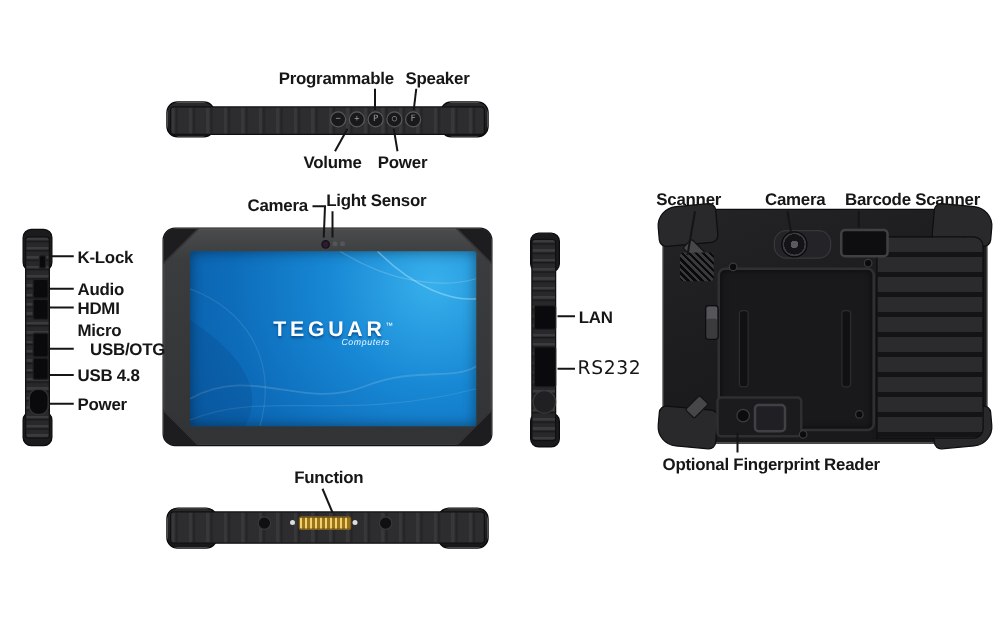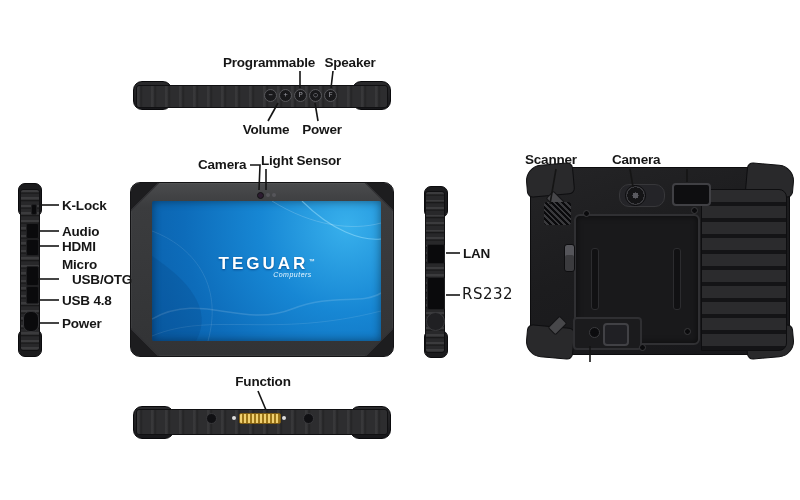--- a/index.html
+++ b/index.html
@@ -212,16 +212,18 @@
   <span class="lbl" style="left:62px;top:257px;">Micro</span>
   <span class="lbl" style="left:72px;top:272px;">USB/OTG</span>
   <span class="lbl" style="left:62px;top:293px;">USB 4.8</span>
   <span class="lbl" style="left:62px;top:316px;">Power</span>
 
   <span class="lbl" style="left:463px;top:246px;">LAN</span>
   <span class="lbl lbl-plain" style="left:462px;top:287px;">RS232</span>
 
   <span class="lbl" style="left:525px;top:152px;">Scanner</span>
   <span class="lbl" style="left:612px;top:152px;">Camera</span>
+  <span class="lbl" style="left:676px;top:152px;">Barcode Scanner</span>
+  <span class="lbl" style="left:530px;top:364px;">Optional Fingerprint Reader</span>
 
   <span class="lbl lbl-center" style="left:263px;top:374px;">Function</span>
 
 </div>
 
 </body></html>

